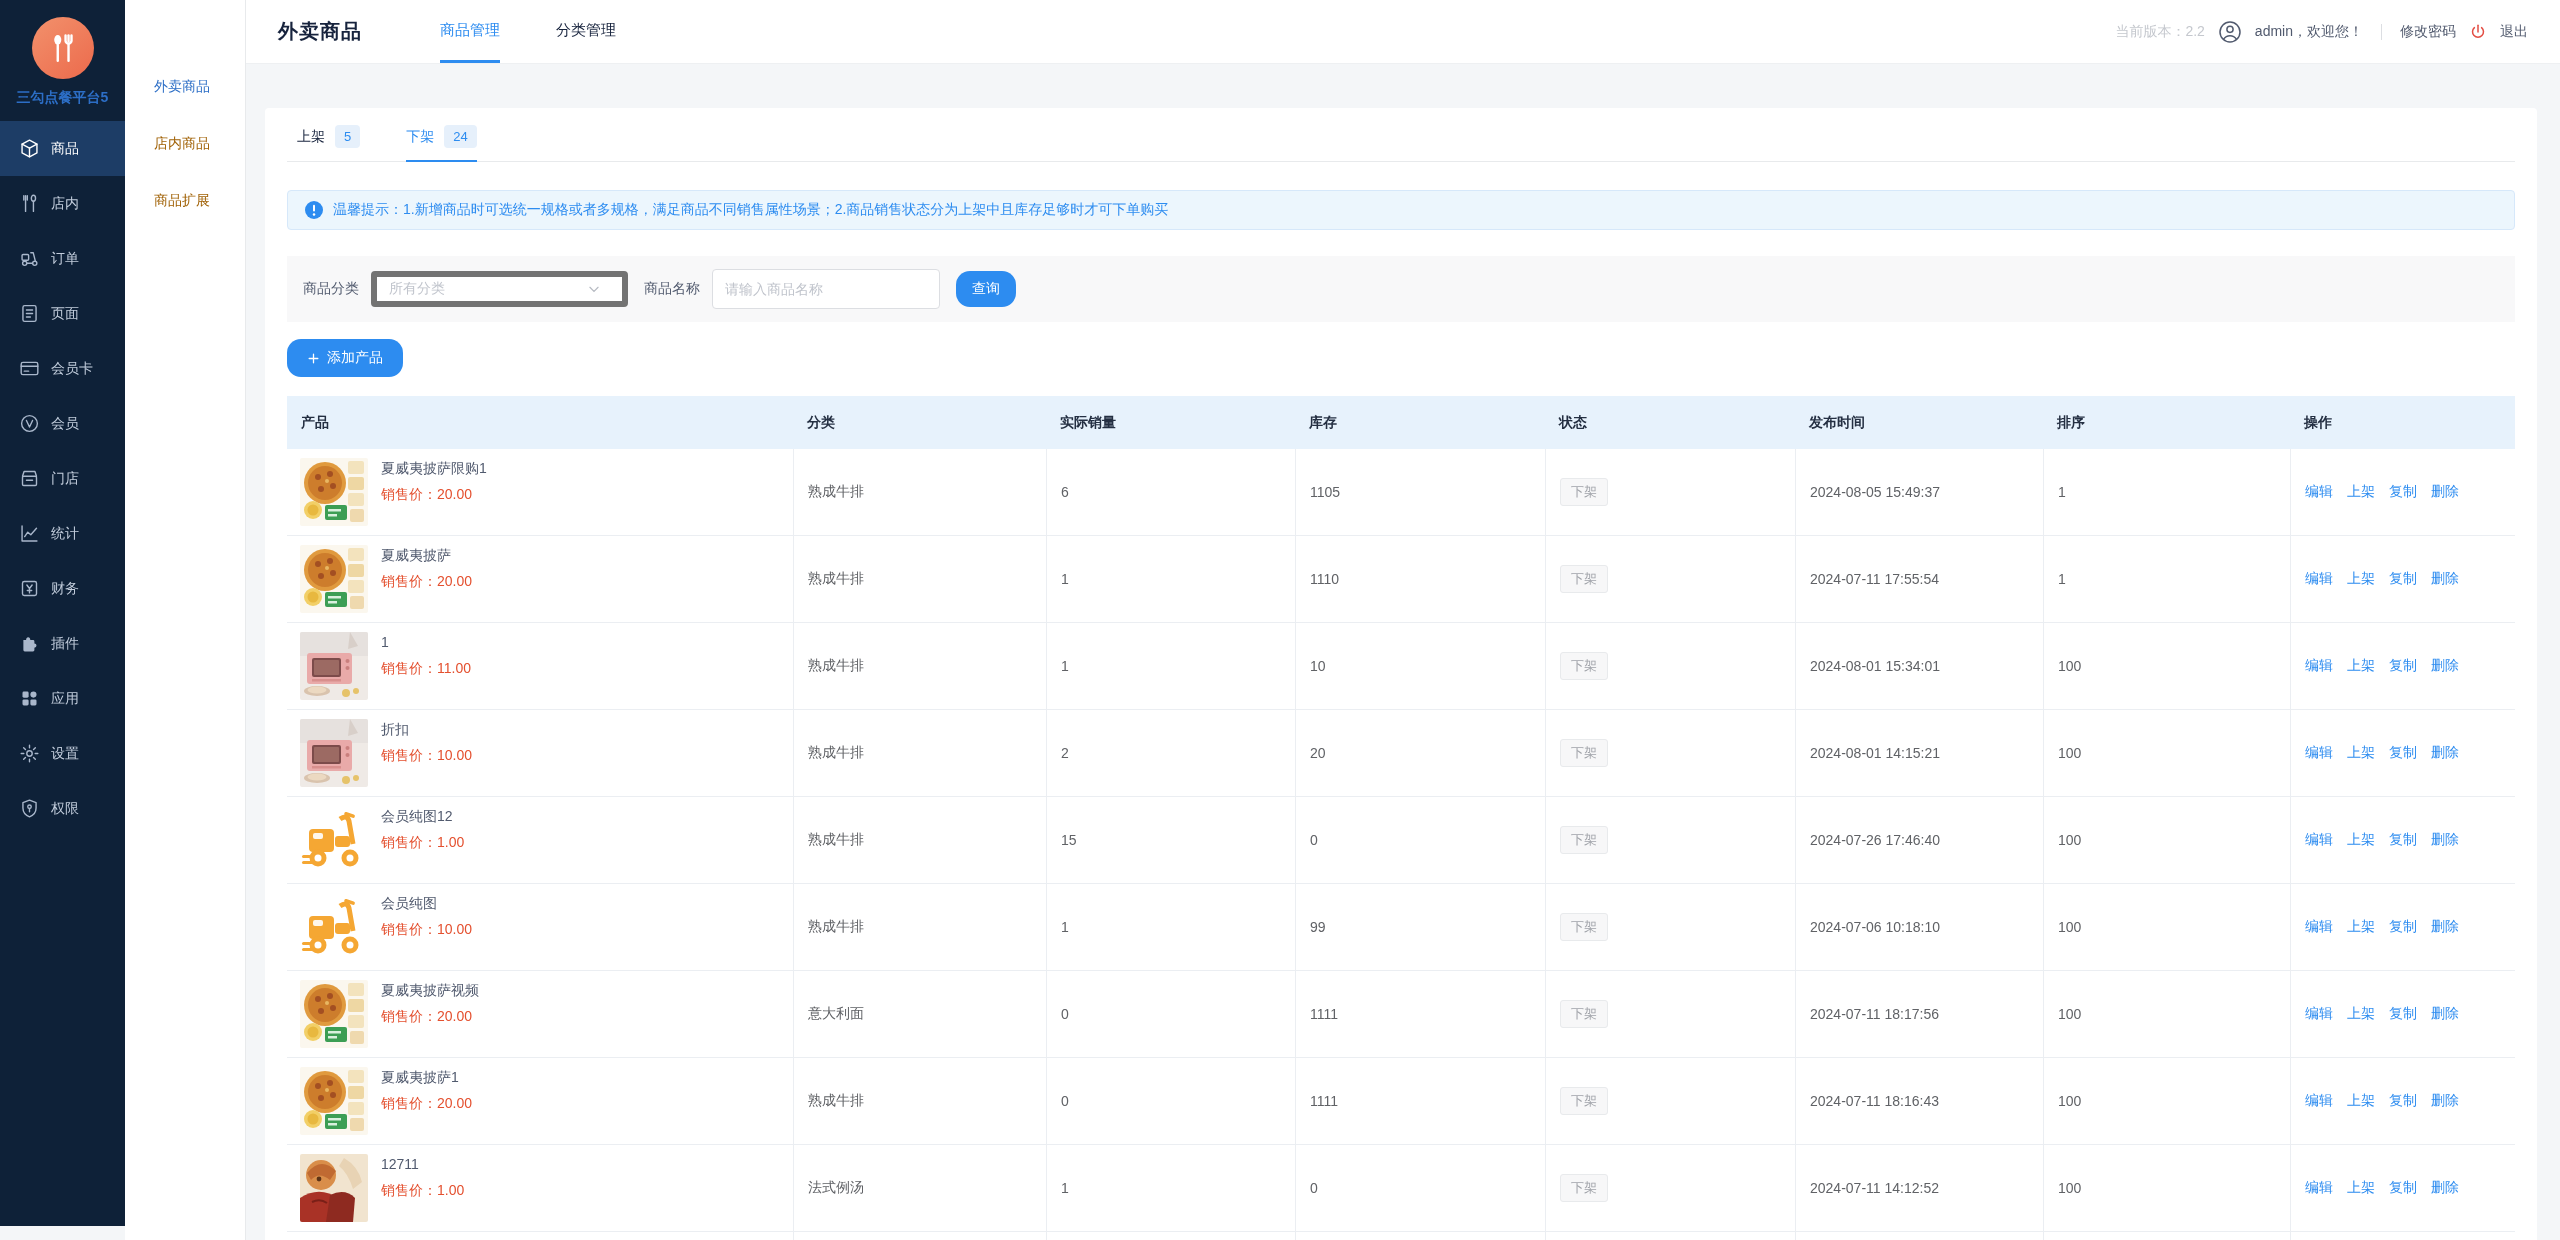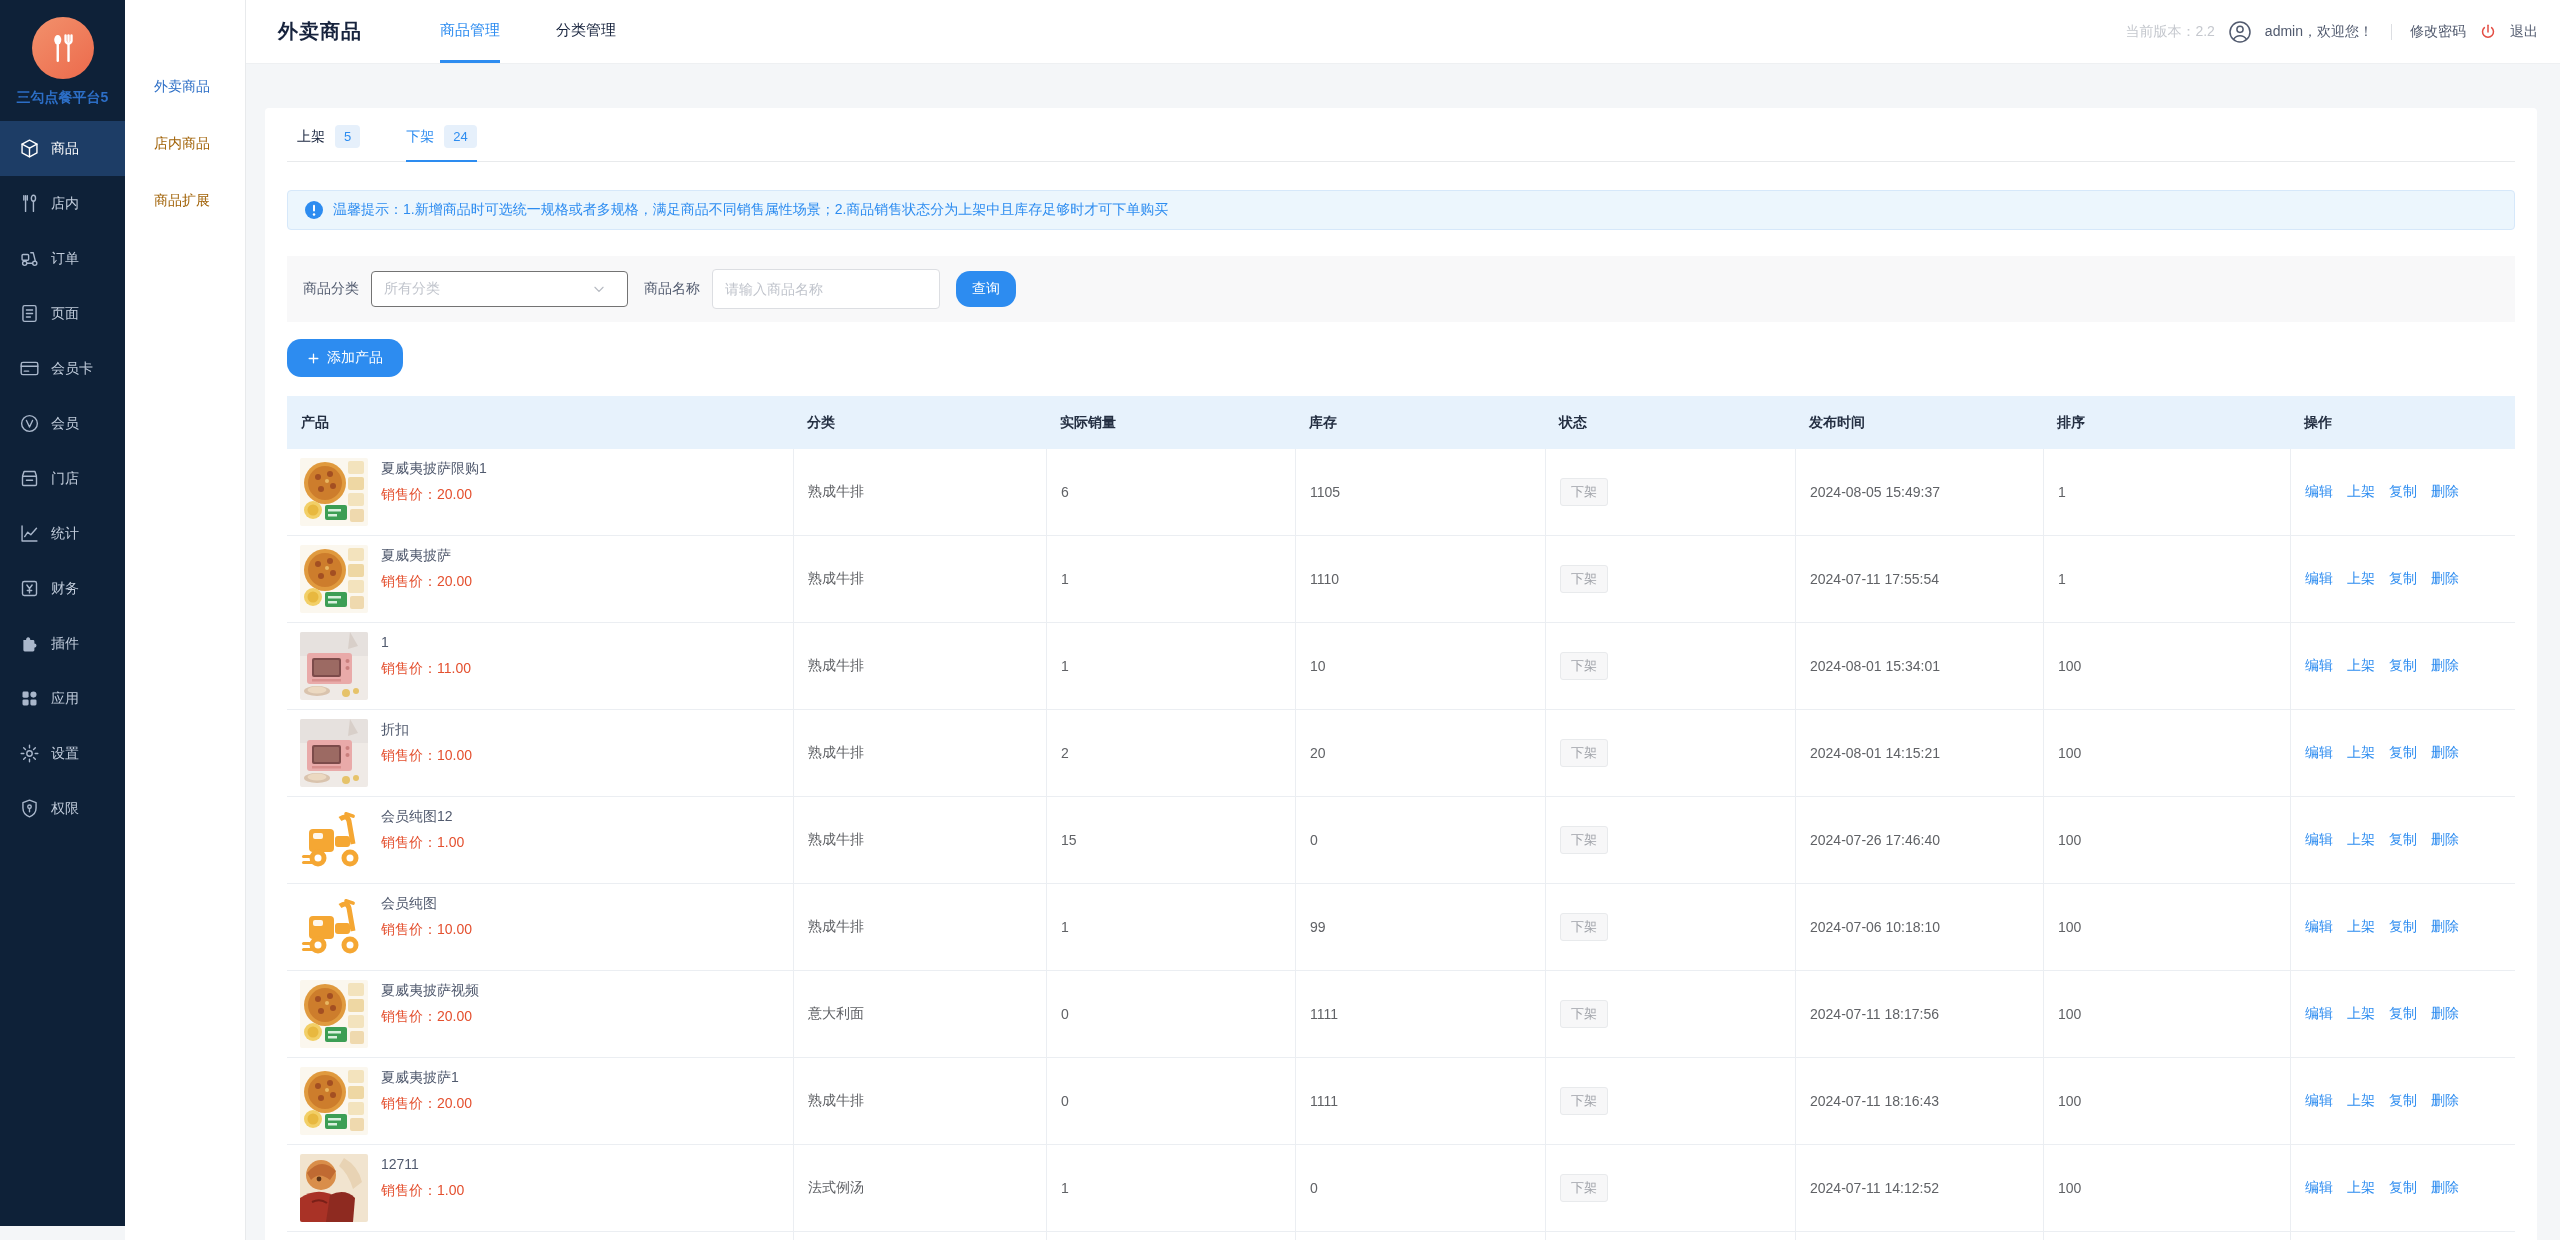--- a/index.html
+++ b/index.html
@@ -24,21 +24,21 @@
   .subitem { height:57px; display:flex; align-items:center; padding-left:29px; color:#a16207; cursor:pointer; }
   .subitem.active { color:#2c6ec6; }
 
   
   .main { position:absolute; left:246px; right:0; top:0; bottom:0; }
   .topbar { height:64px; background:#fff; display:flex; align-items:stretch; border-bottom:1px solid #eef0f2; }
   .page-title { align-self:center; font-size:20px; font-weight:bold; color:#17233d; padding-left:32px; letter-spacing:1px; }
   .top-tabs { display:flex; margin-left:78px; gap:56px; }
   .top-tab { display:flex; align-items:center; font-size:15px; color:#17233d; border-bottom:3px solid transparent; cursor:pointer; }
   .top-tab.active { color:#2d8cf0; border-bottom-color:#2d8cf0; }
-  .top-right { margin-left:auto; display:flex; align-items:center; gap:13px; padding-right:22px; font-size:14px; color:#515a6e; }
+  .top-right { margin-left:auto; display:flex; align-items:center; gap:13px; padding-right:32px; font-size:14px; color:#515a6e; }
   .version { color:#c5c8ce; }
   .avatar { display:flex; color:#515a6e; }
   .avatar svg { width:24px; height:24px; }
   .vdiv { width:1px; height:16px; background:#dcdee2; margin:0 5px; }
   .power { display:flex; color:#e34d43; }
   .power svg { width:18px; height:18px; }
   .tlink { cursor:pointer; }
 
   .card { position:absolute; left:19px; right:23px; top:108px; bottom:0; background:#fff; border-radius:4px 4px 0 0; padding:0 22px; }
 
@@ -46,21 +46,21 @@
   .stab { display:flex; align-items:center; gap:10px; padding-bottom:13px; font-size:14px; color:#17233d; position:relative; cursor:pointer; }
   .stab .badge { background:#e6f0fb; color:#2d8cf0; border-radius:4px; padding:4px 9px; font-size:13px; }
   .stab.active { color:#2d8cf0; }
   .stab.active::after { content:""; position:absolute; left:0; right:0; bottom:-1px; height:2px; background:#2d8cf0; }
 
   .notice { margin-top:28px; height:40px; background:#ecf6fd; border:1px solid #d6e8fa; border-radius:4px; display:flex; align-items:center; gap:10px; padding-left:17px; color:#2d8cf0; font-size:14px; }
   .notice svg { width:18px; height:18px; flex:none; }
 
   .filterbar { margin-top:26px; height:66px; background:#f8f8f9; display:flex; align-items:center; padding-left:16px; color:#515a6e; }
   .fl-label { margin-right:12px; }
-  .select { width:257px; height:36px; background:#fff; border:1px solid #737373; border-radius:4px; display:flex; align-items:center; justify-content:space-between; padding:0 21px 0 12px; color:#c0c4cc; cursor:pointer; }
+  .select { width:257px; height:36px; background:#fff; border:6px solid #737373; border-radius:4px; display:flex; align-items:center; justify-content:space-between; padding:0 21px 0 12px; color:#c0c4cc; cursor:pointer; }
   .select svg { width:14px; height:14px; color:#b6bac2; }
   .fl-label2 { margin:0 12px 0 16px; }
   .tinput { width:228px; height:40px; background:#fff; border:1px solid #dcdee2; border-radius:4px; padding:0 12px; font-size:14px; color:#515a6e; font-family:inherit; outline:none; }
   .tinput::placeholder { color:#c0c4cc; }
   .btn { background:#2d8cf0; color:#fff; border-radius:14px; display:flex; align-items:center; justify-content:center; cursor:pointer; }
   .search-btn { width:60px; height:36px; margin-left:16px; }
   .add-btn { margin-top:17px; width:116px; height:38px; gap:7px; }
   .add-btn svg { width:13px; height:13px; }
 
   .table { margin-top:19px; color:#606266; }

